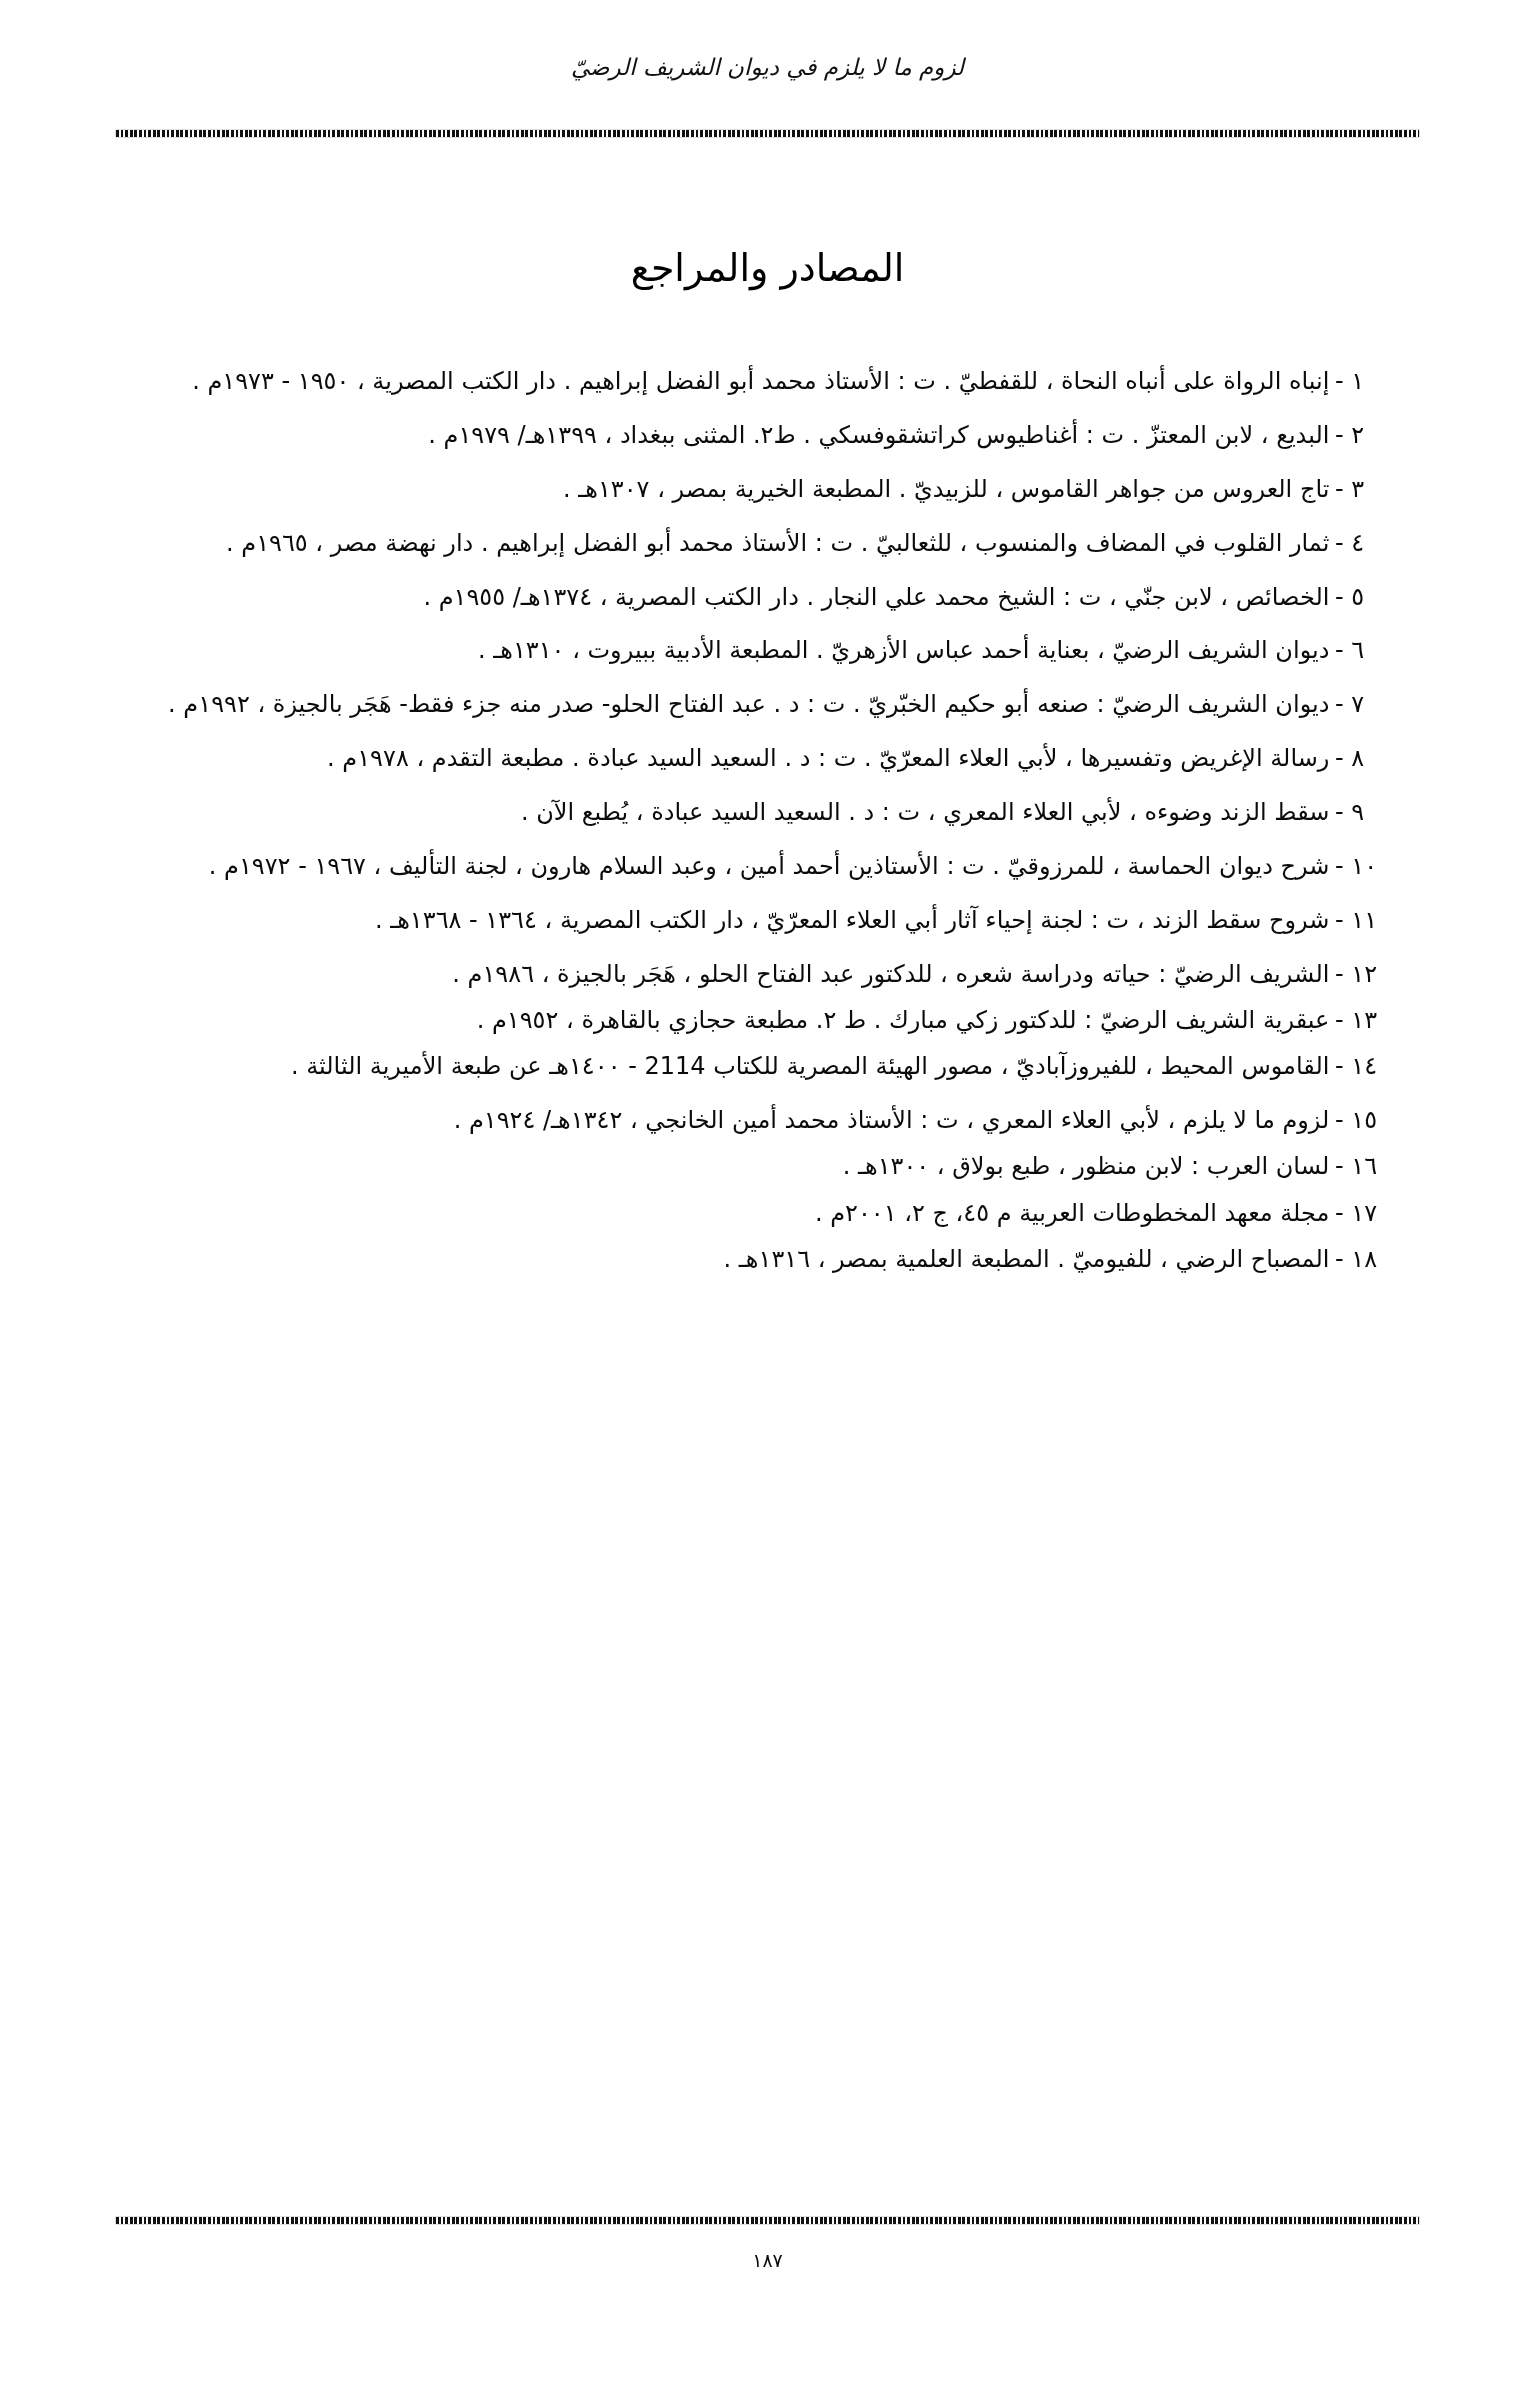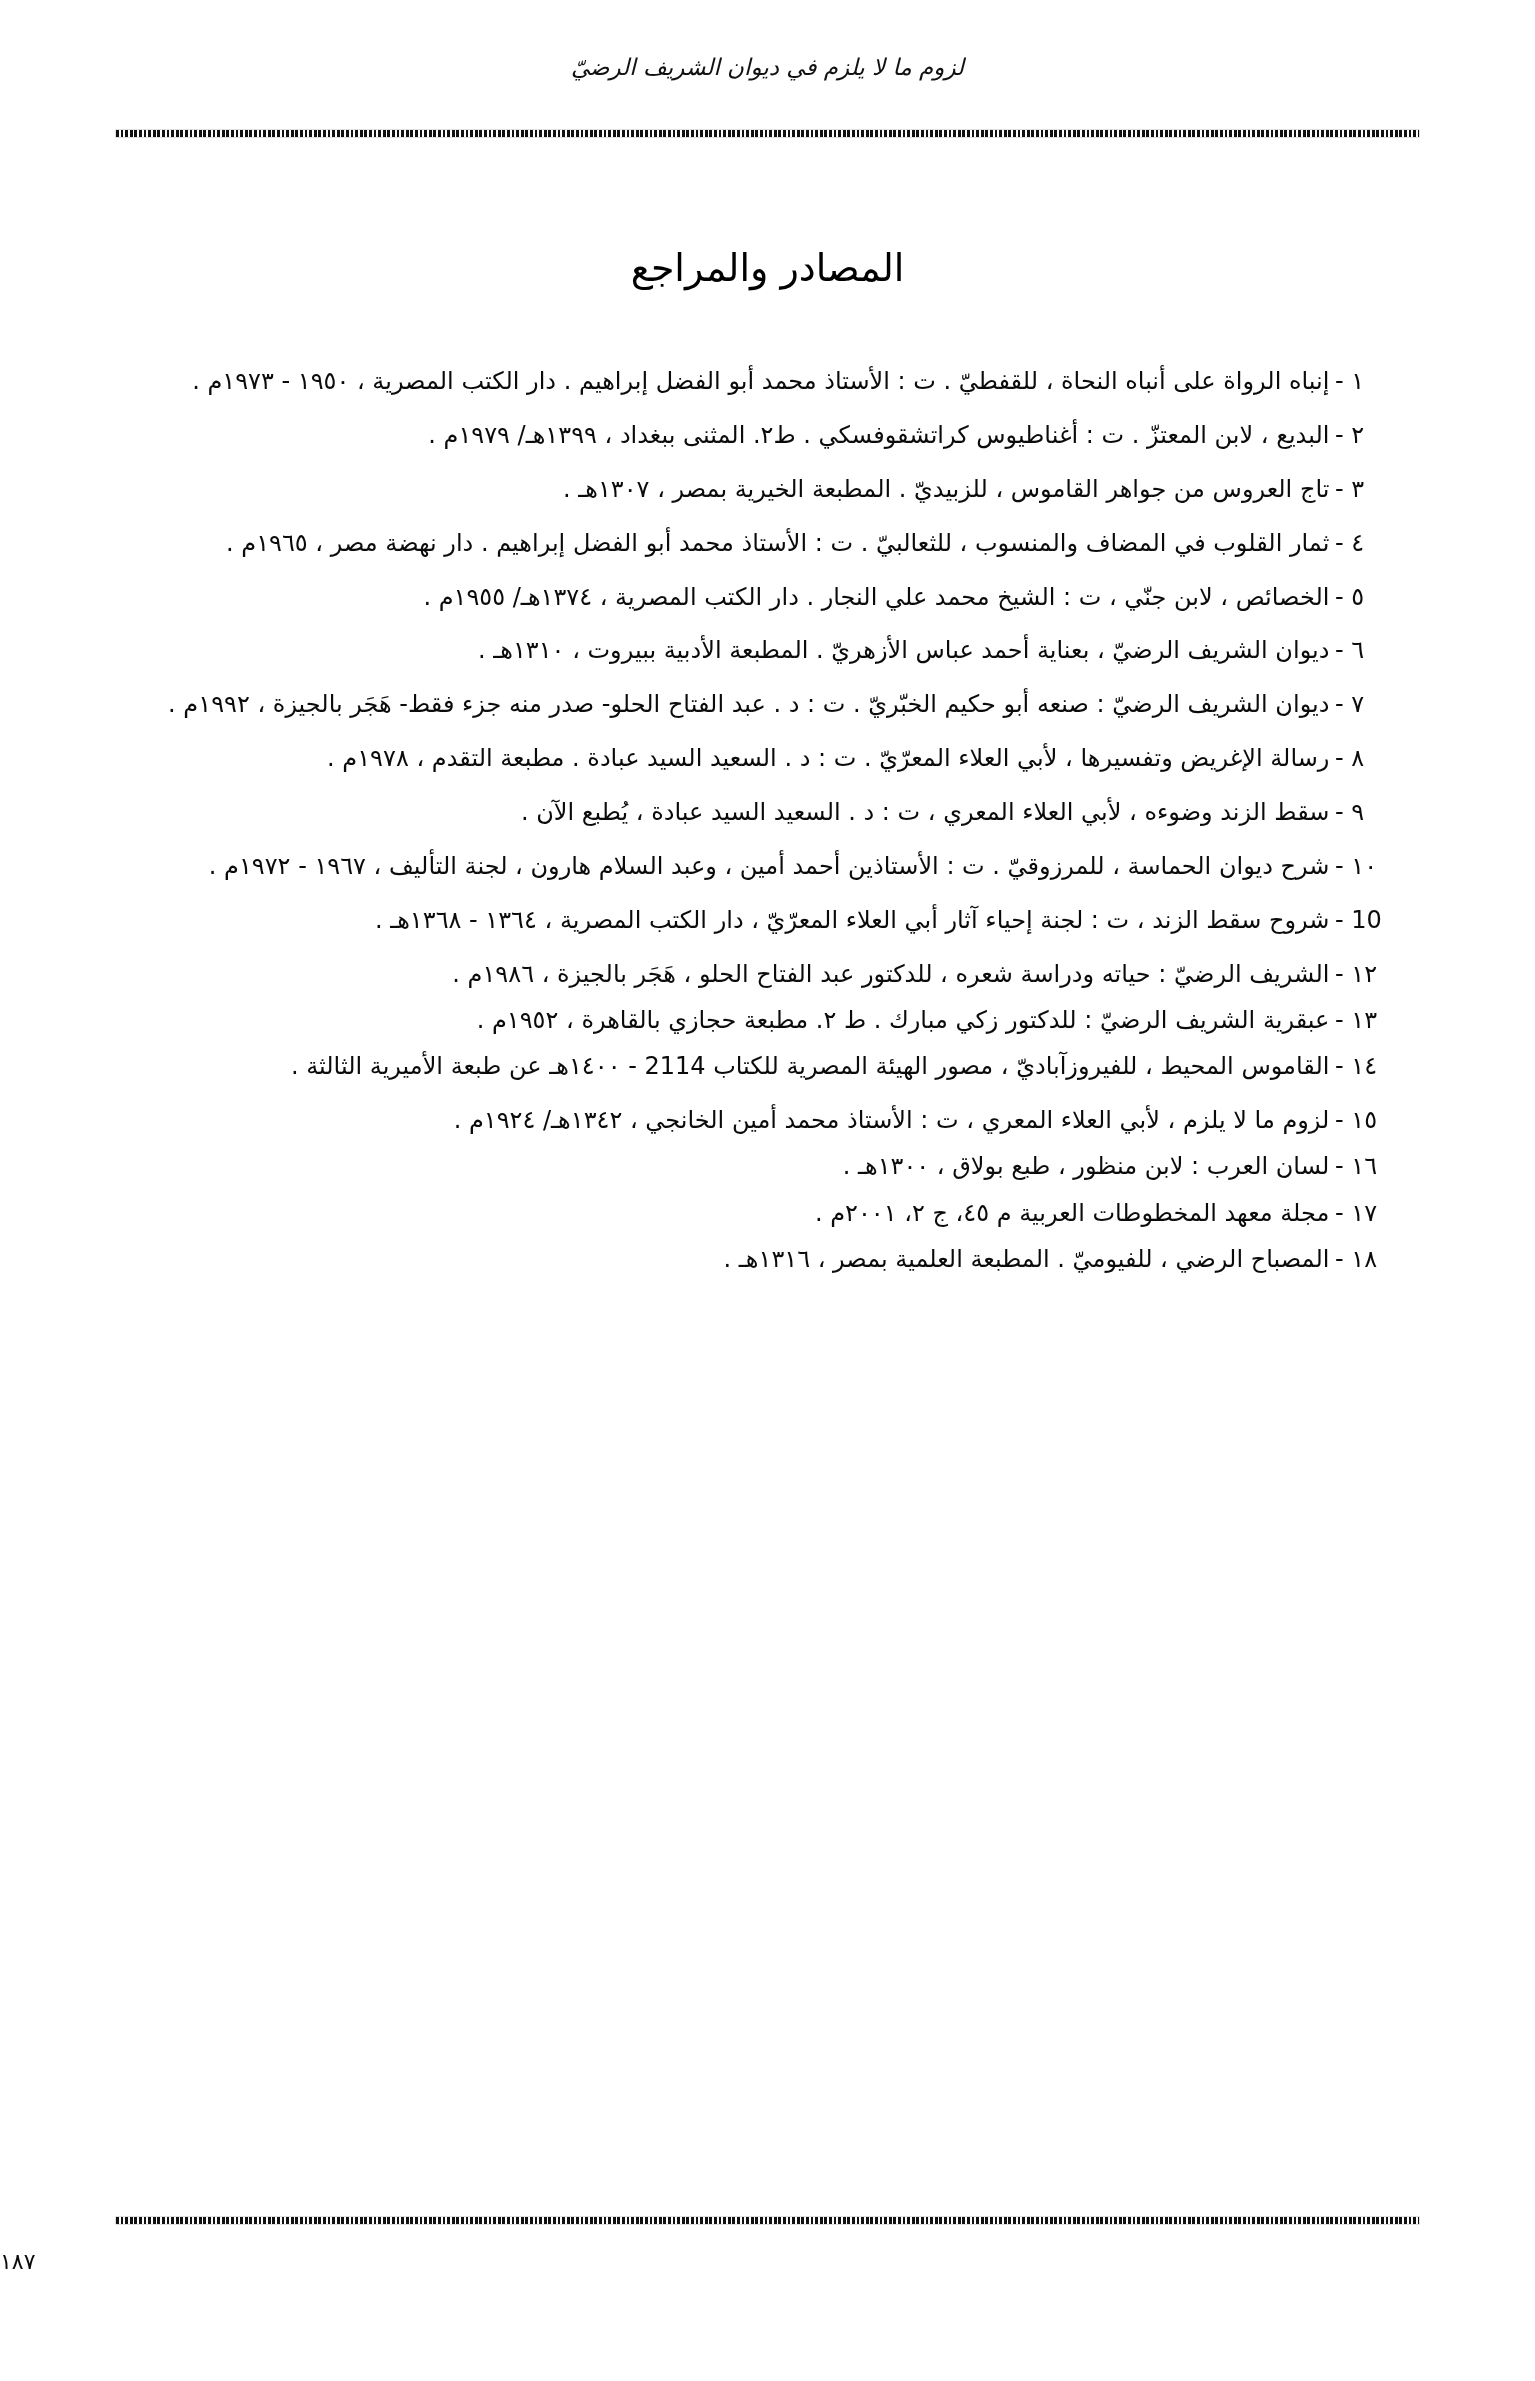--- a/index.html
+++ b/index.html
@@ -88,22 +88,22 @@
   }
   .ref.compact { margin-bottom: 7.4px; }
   .ref.compact .txt { text-align: right; }
   .ref.short .txt { text-align: left; }
 
   .folio {
     position: absolute;
     top: 2249px;
     left: 0;
     right: 0;
-    text-align: left;
-    font-size: 22px;
+    text-align: center;
+    font-size: 19px;
     letter-spacing: 1.9px;
   }
 </style>
 </head>
 <body>
 
 <div class="page">
 
   <div class="running-head">لزوم ما لا يلزم في ديوان الشريف الرضيّ</div>
 
@@ -157,21 +157,21 @@
       <span class="num">٩ -</span>
       <span class="txt">سقط الزند وضوءه ، لأبي العلاء المعري ، ت : د . السعيد السيد عبادة ، يُطبع الآن .</span>
     </div>
 
     <div class="ref">
       <span class="num">١٠ -</span>
       <span class="txt">شرح ديوان الحماسة ، للمرزوقيّ . ت : الأستاذين أحمد أمين ، وعبد السلام هارون ، لجنة التأليف ، ١٩٦٧ - ١٩٧٢م .</span>
     </div>
 
     <div class="ref">
-      <span class="num">10 -</span>
+      <span class="num">١١ -</span>
       <span class="txt">شروح سقط الزند ، ت : لجنة إحياء آثار أبي العلاء المعرّيّ ، دار الكتب المصرية ، ١٣٦٤ - ١٣٦٨هـ .</span>
     </div>
 
     <div class="ref compact short">
       <span class="num">١٢ -</span>
       <span class="txt">الشريف الرضيّ : حياته ودراسة شعره ، للدكتور عبد الفتاح الحلو ، هَجَر بالجيزة ، ١٩٨٦م .</span>
     </div>
 
     <div class="ref compact short">
       <span class="num">١٣ -</span>

